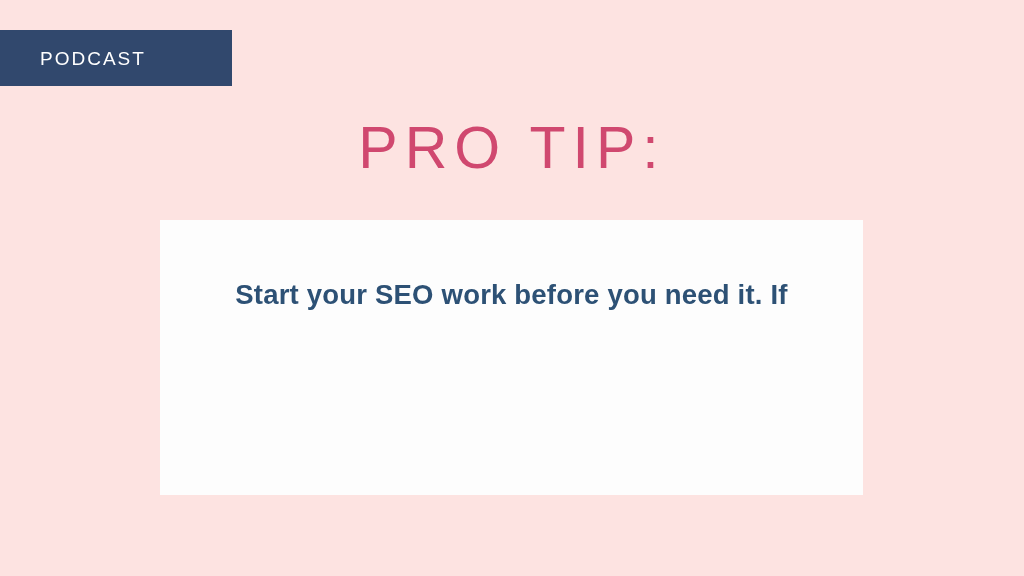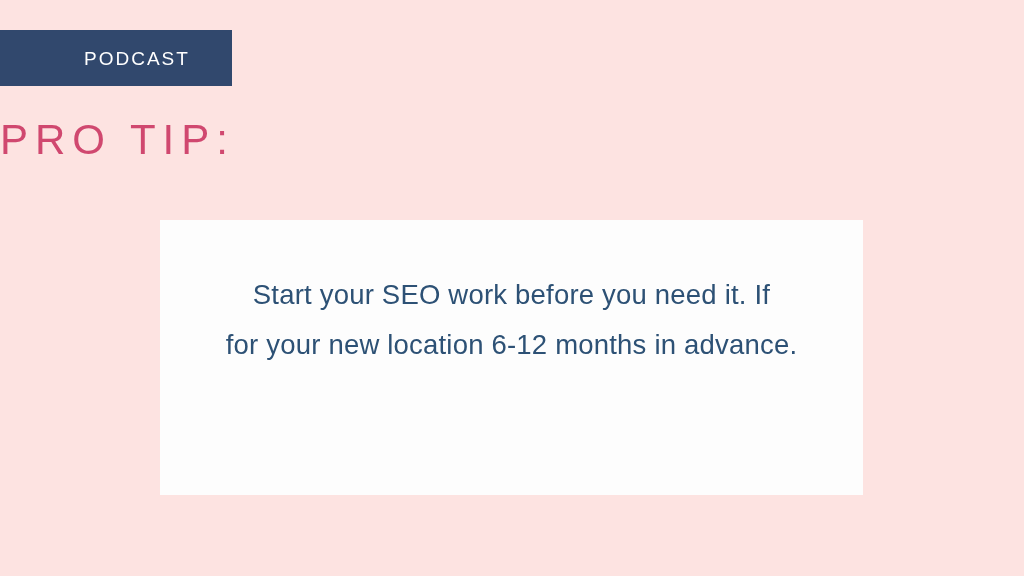--- a/index.html
+++ b/index.html
@@ -32,34 +32,34 @@
     display: flex;
     align-items: center;
   }
   #podcast-label {
     color: #FFFFFF;
     font-family: "Liberation Sans", sans-serif;
     font-size: 19px;
     font-weight: 400;
     letter-spacing: 2.0px;
     line-height: 1;
-    margin-left: 84px;
+    margin-left: 40px;
     white-space: nowrap;
   }
 
   
   #headline {
     position: absolute;
     left: 0;
     top: 118px;
     width: 1024px;
-    text-align: left;
+    text-align: center;
     color: #D0486F;
     font-family: "Liberation Sans", sans-serif;
-    font-size: 42px;
+    font-size: 59px;
     font-weight: 400;
     letter-spacing: 7px;
     line-height: 1.05;
     white-space: nowrap;
   }
 
   
   #quote-card {
     position: absolute;
     left: 160px;
@@ -78,33 +78,33 @@
     color: #2D5175;
     font-family: "Liberation Sans", sans-serif;
     font-size: 27.5px;
     font-weight: 300;
     line-height: 49.5px;
     letter-spacing: 0.2px;
   }
   #quote-text .qline {
     display: block;
     white-space: nowrap;
+    font-weight: bold;
   }
 </style>
 </head>
 <body>
 
 <div id="slide">
 
   <div id="podcast-badge">
     <span id="podcast-label">PODCAST</span>
   </div>
 
   <div id="headline">PRO TIP:</div>
 
   <div id="quote-card">
     <div id="quote-text">
       <span class="qline">Start your SEO work before you need it. If</span>
-      <span class="qline">for your new location 6-12 months in advance.</span>
     </div>
   </div>
 
 </div>
 
 </body></html>

